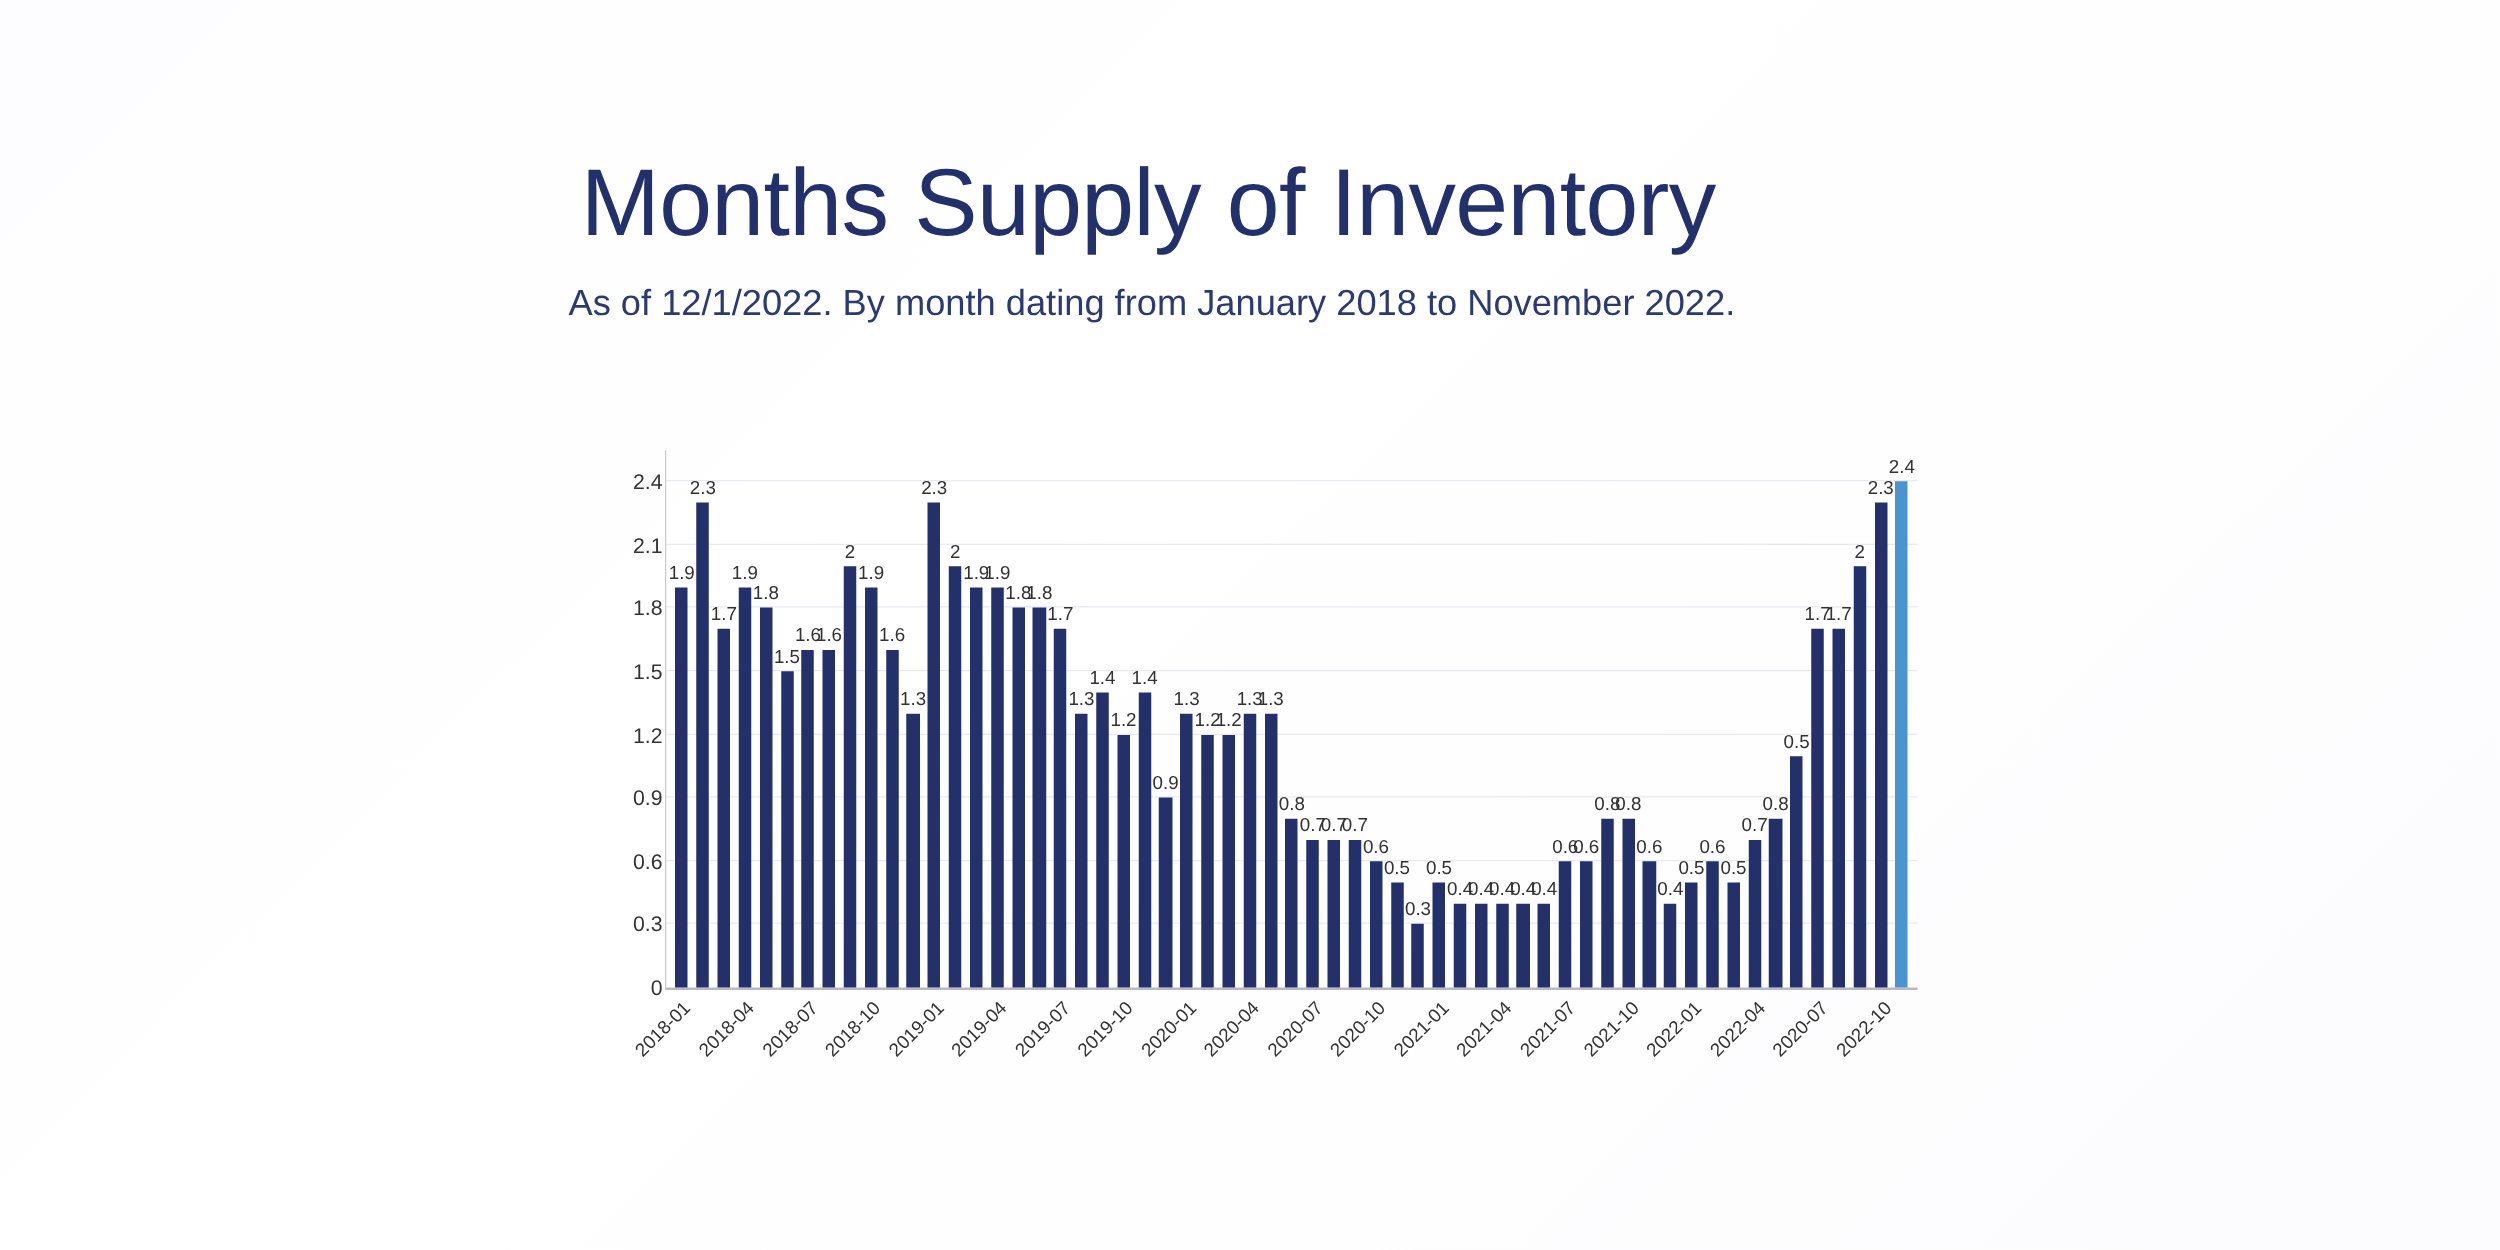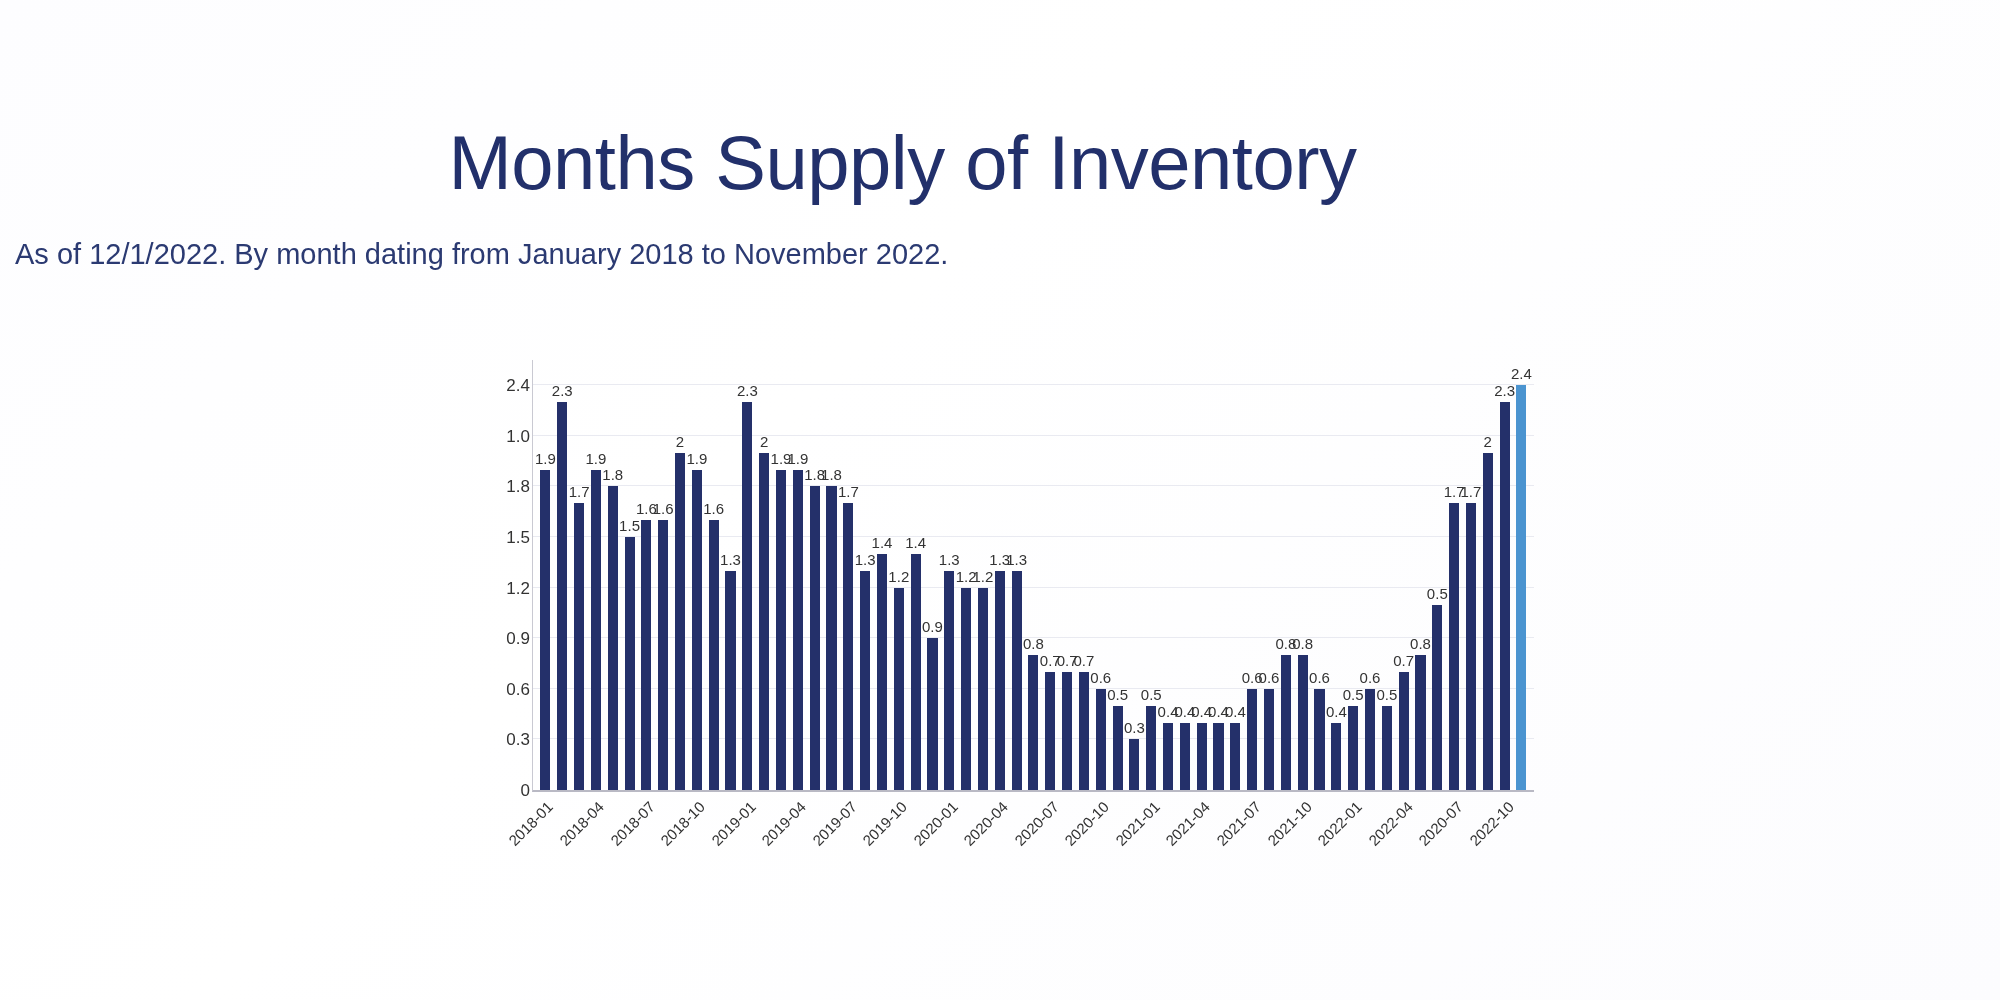--- a/index.html
+++ b/index.html
@@ -10,38 +10,39 @@
     font-family: "Liberation Sans", sans-serif;
     overflow: hidden;
   }
   #root {
     position: relative;
     width: 2000px; height: 1000px;
     background: linear-gradient(135deg,#fdfdff 0%,#ffffff 40%,#fcfcfe 100%);
   }
 
   
-  #header { position: absolute; left: 0; top: 0; width: 1861px; }
+  #header { position: absolute; left: 16px; top: 0; width: 1861px; }
   #chart-title {
     text-align: center;
     color: #22306b;
     font-size: 76px;
     font-weight: 400;
     letter-spacing: -0.5px;
     line-height: 1;
     margin: 0;
     padding-top: 125px;
     padding-right: 56px;
     white-space: nowrap;
   }
   #chart-subtitle {
+    text-align: center;
     color: #2b3a72;
     font-size: 29px;
     font-weight: 400;
-    margin: 15px;
+    margin: 4px;
     padding-top: 22px;
     padding-right: 50px;
     white-space: nowrap;
   }
 
   
   #plot-wrap {
     position: absolute;
     left: 490px;
     top: 352px;
@@ -145,21 +146,21 @@
           <div class="gridline" style="bottom: 404.706px;"></div>
         </div>
       <div id="yaxis">
           <div class="ytick" style="top: 431px;">0</div>
           <div class="ytick" style="top: 380.412px;">0.3</div>
           <div class="ytick" style="top: 329.824px;">0.6</div>
           <div class="ytick" style="top: 279.235px;">0.9</div>
           <div class="ytick" style="top: 228.647px;">1.2</div>
           <div class="ytick" style="top: 178.059px;">1.5</div>
           <div class="ytick" style="top: 127.471px;">1.8</div>
-          <div class="ytick" style="top: 76.8824px;">1.0</div>
+          <div class="ytick" style="top: 76.8824px;">2.1</div>
           <div class="ytick" style="top: 26.2941px;">2.4</div>
         </div>
       <div id="bars">
           <div class="bar-slot">
             <div class="bar" title="2018-01: 1.9" style="height: 320.392px;">
               <div class="bar-label">1.9</div>
             </div>
           </div>
           <div class="bar-slot">
             <div class="bar" title="2018-02: 2.3" style="height: 387.843px;">

